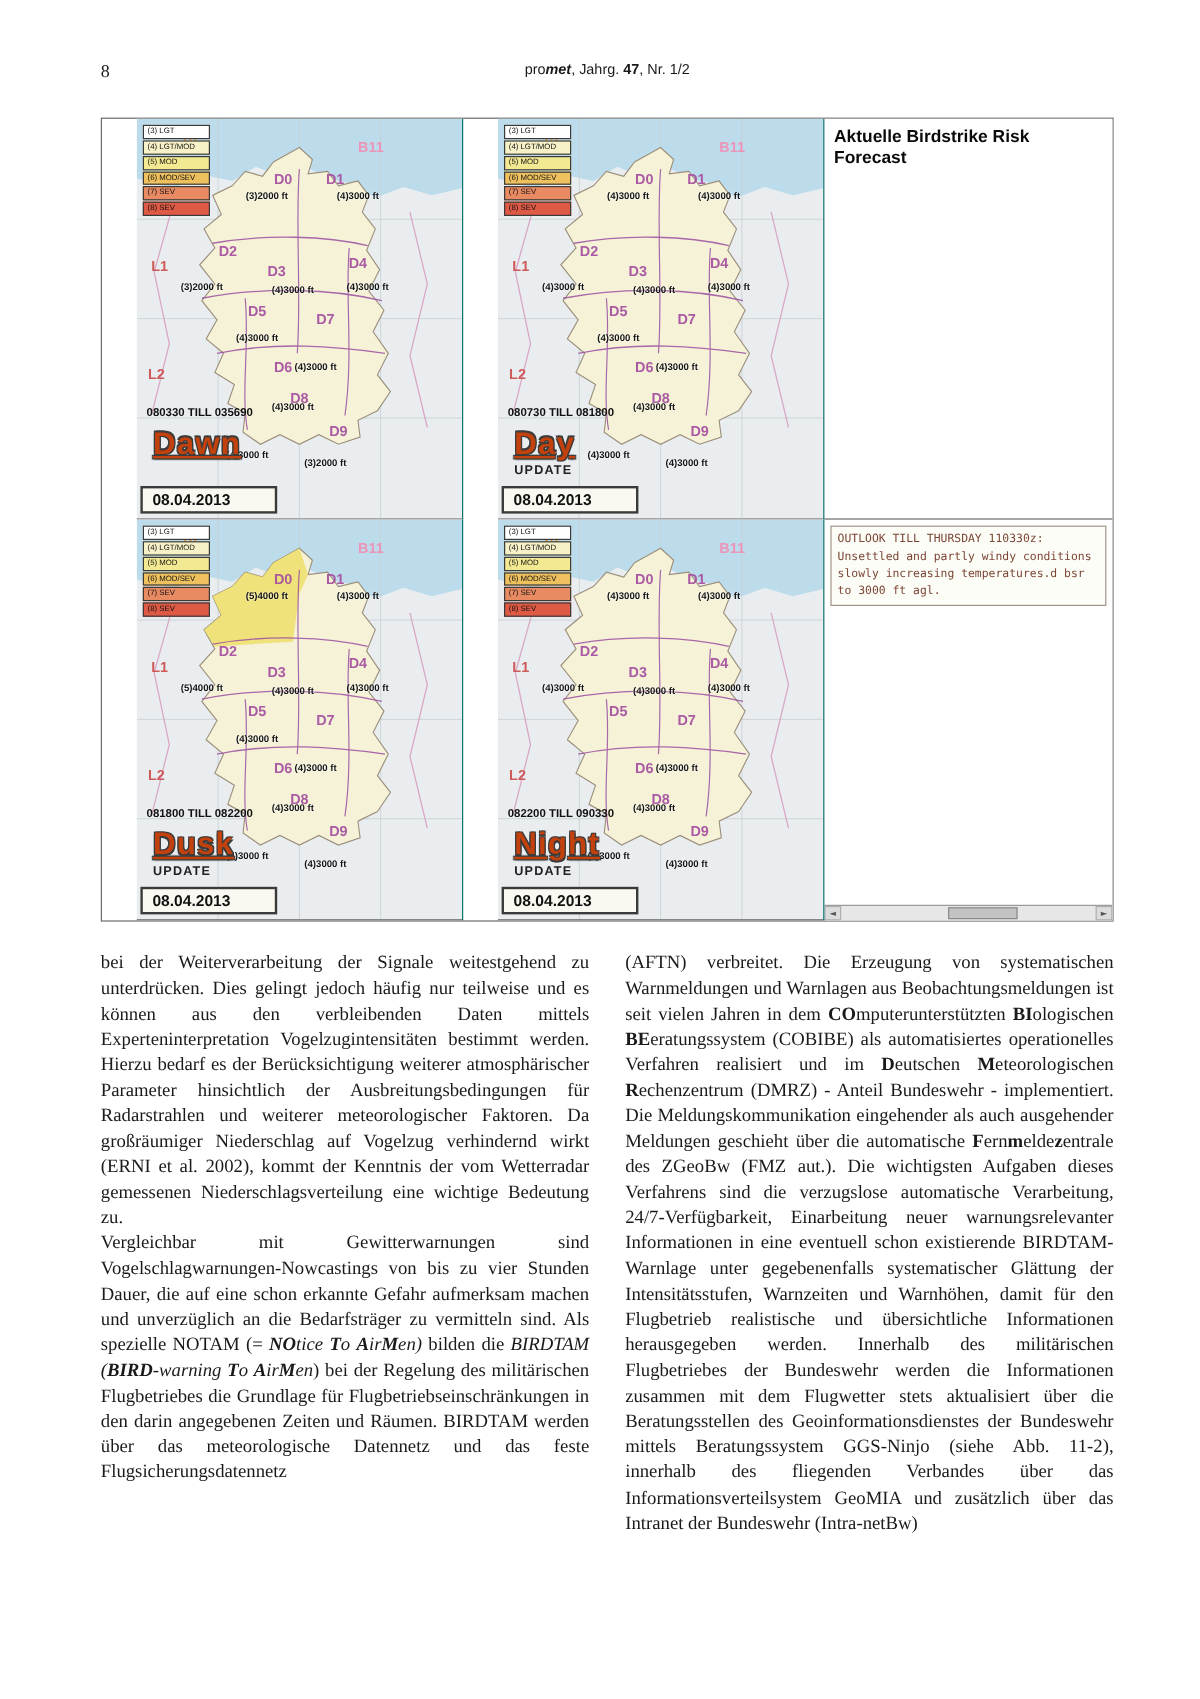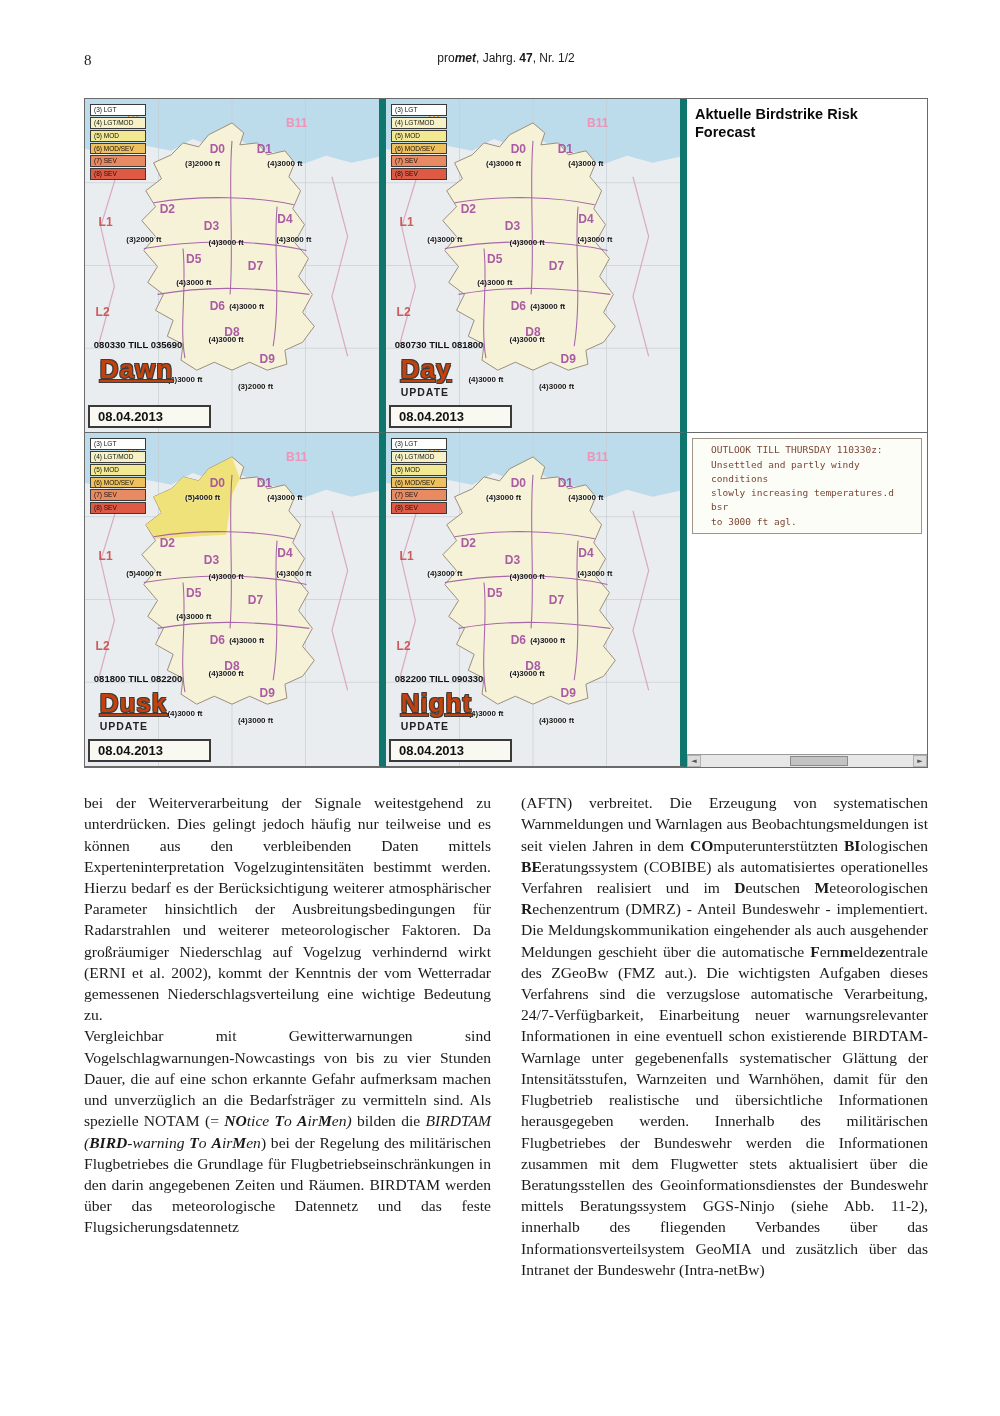--- a/index.html
+++ b/index.html
@@ -34,23 +34,24 @@
   }
   .maps-grid {
     width:602px;
     display:grid;
     grid-template-columns:301px 301px;
     grid-auto-rows:334px;
   }
   .map-panel {
     position:relative;
     background:#e9edef;
-    border-right:7px solid #0f766e;
+    border-right:1px solid #0f766e;
     border-bottom:1px solid #6a6a6a;
     overflow:hidden;
+    margin-left:29px;
   }
   .map-svg { position:absolute; inset:0; width:100%; height:100%; }
   .hl { display:none; }
   .hl-on .hl { display:block; }
 
   .panel-overlay { position:absolute; inset:0; }
   .region-label {
     position:absolute; transform:translate(-50%,-50%);
     font-family:"Liberation Sans", sans-serif;
     font-weight:bold; font-size:12px; opacity:.92;
@@ -109,21 +110,21 @@
     max-width:180px;
   }
   .fr-bottom { flex:1; display:flex; flex-direction:column; }
   .outlook-box {
     margin:5px 5px 0 5px;
     border:1px solid #a09488;
     background:#fdfdf7;
     font-family:"DejaVu Sans Mono", monospace;
     font-size:9.5px; line-height:1.5;
     color:#7b4636;
-    padding:4px 18px;
+    padding:4px 5px;
     white-space:pre-line;
   }
   .spacer { flex:1; }
   .scrollbar {
     height:13px; display:flex; align-items:stretch;
     border-top:1px solid #9a9a9a; background:#e7e7e7;
   }
   .sb-arrow {
     width:14px; font-size:7px; color:#555;
     display:flex; align-items:center; justify-content:center;

